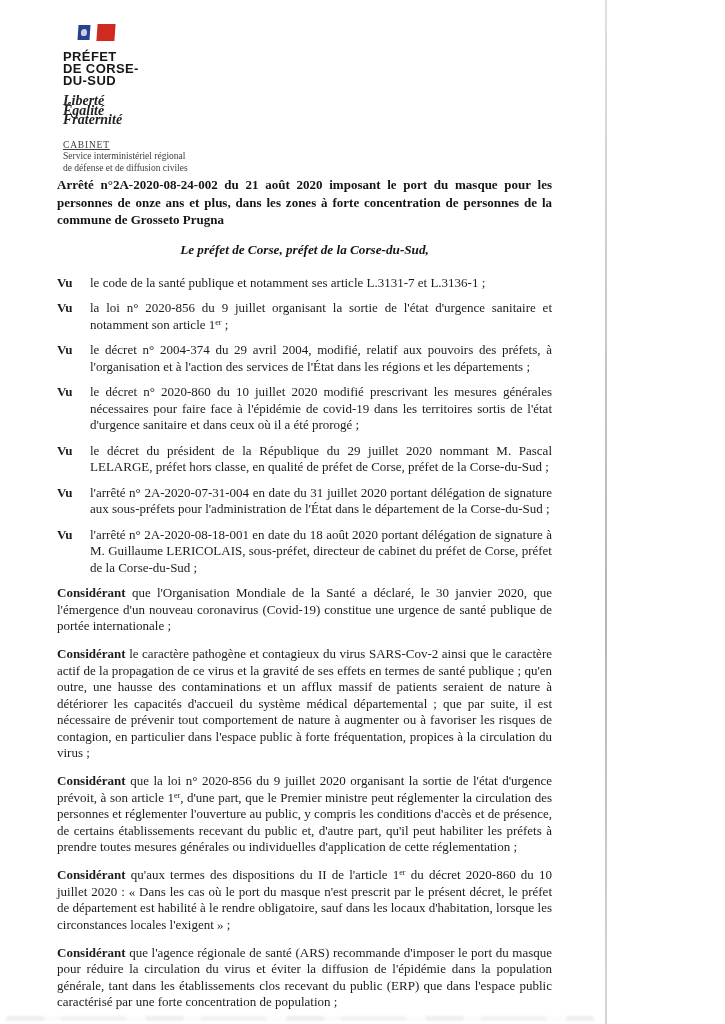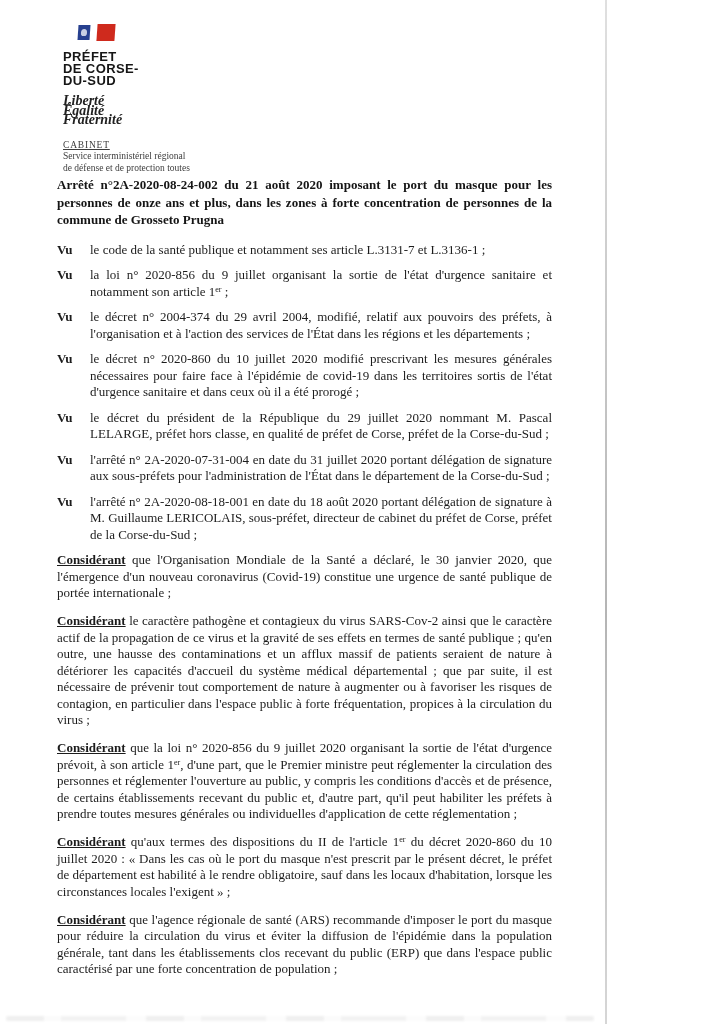--- a/index.html
+++ b/index.html
@@ -46,21 +46,21 @@
   .doc-subtitle {
     text-align: center; font-weight: bold; font-style: italic;
     font-size: 13.2px; margin: 0 0 17px 0; color: #151515;
   }
 
   .vu-item { display: flex; margin-bottom: 9px; }
   .vu-label { flex: 0 0 33px; font-weight: bold; font-size: 13px; line-height: 16.5px; }
   .vu-text  { flex: 1; font-size: 13px; line-height: 16.5px; text-align: justify; }
 
   .considerant { font-size: 13px; line-height: 16.5px; text-align: justify; margin: 0 0 11.5px 0; }
-  .considerant .c-label { font-weight: bold; text-decoration: underline; }
+  .considerant .c-label { font-weight: bold; }
 
   sup { font-size: 62%; line-height: 0; vertical-align: baseline; position: relative; top: -0.45em; }
 
   
   .scan-edge-right {
     position: absolute; top: 0; bottom: 0; right: 1px; width: 2px;
     background: linear-gradient(180deg, rgba(130,130,130,0.25), rgba(90,90,90,0.45) 60%, rgba(120,120,120,0.3));
   }
   .scan-smudge-bottom {
     position: absolute; left: 6px; right: 14px; bottom: 3px; height: 5px;
@@ -87,28 +87,29 @@
       <div>DU-SUD</div>
     </div>
     <div class="devise">
       <div>Liberté</div>
       <div>Égalité</div>
       <div>Fraternité</div>
     </div>
     <div class="cabinet">
       <div class="dept">CABINET</div>
       <div>Service interministériel régional</div>
-      <div>de défense et de protection toutes</div>
+      <div>de défense et de diffusion civiles</div>
     </div>
   </div>
 
   <div class="content">
 
     <p class="doc-title">Arrêté n°2A-2020-08-24-002 du 21 août 2020 imposant le port du masque pour les personnes de onze ans et plus, dans les zones à forte concentration de personnes de la commune de Grosseto Prugna</p>
 
+    <p class="doc-subtitle">Le préfet de Corse, préfet de la Corse-du-Sud,</p>
 
     <div class="vu-list">
       <div class="vu-item">
         <span class="vu-label">Vu</span>
         <span class="vu-text"><span>le code de la santé publique et notamment ses article L.3131-7 et  L.3136-1 ;</span></span>
       </div>
       <div class="vu-item">
         <span class="vu-label">Vu</span>
         <span class="vu-text"><span>la loi n° 2020-856 du 9 juillet organisant la sortie de l'état d'urgence sanitaire et notamment son article 1</span><sup>er</sup><span> ;</span></span>
       </div>

